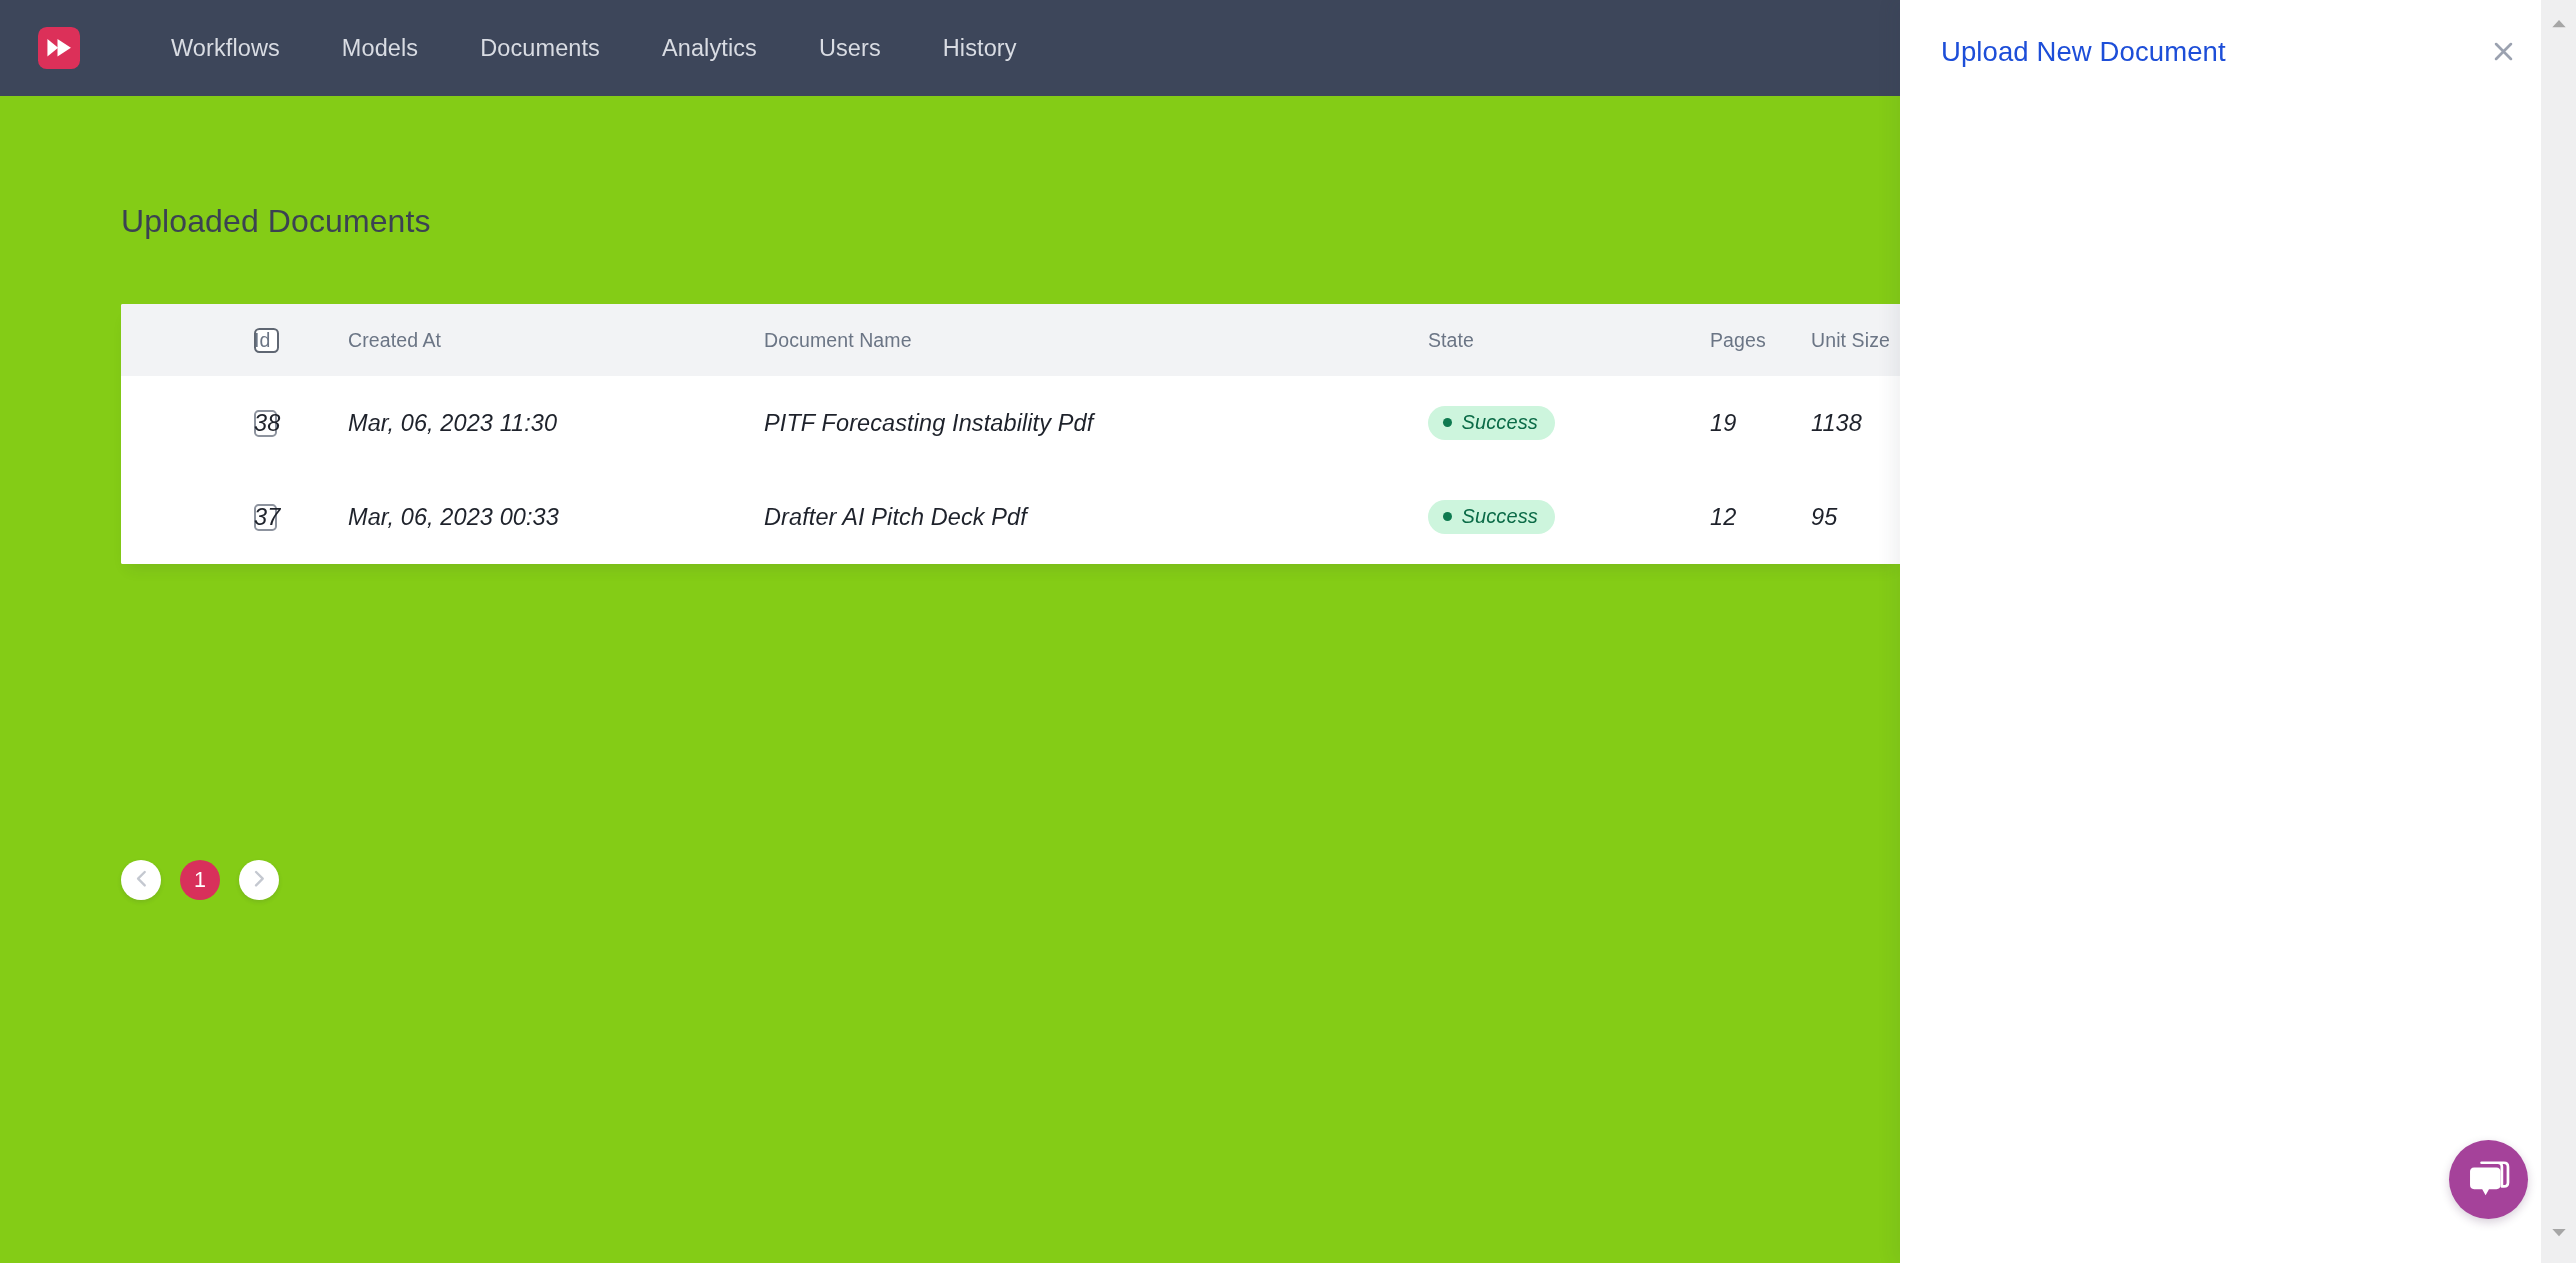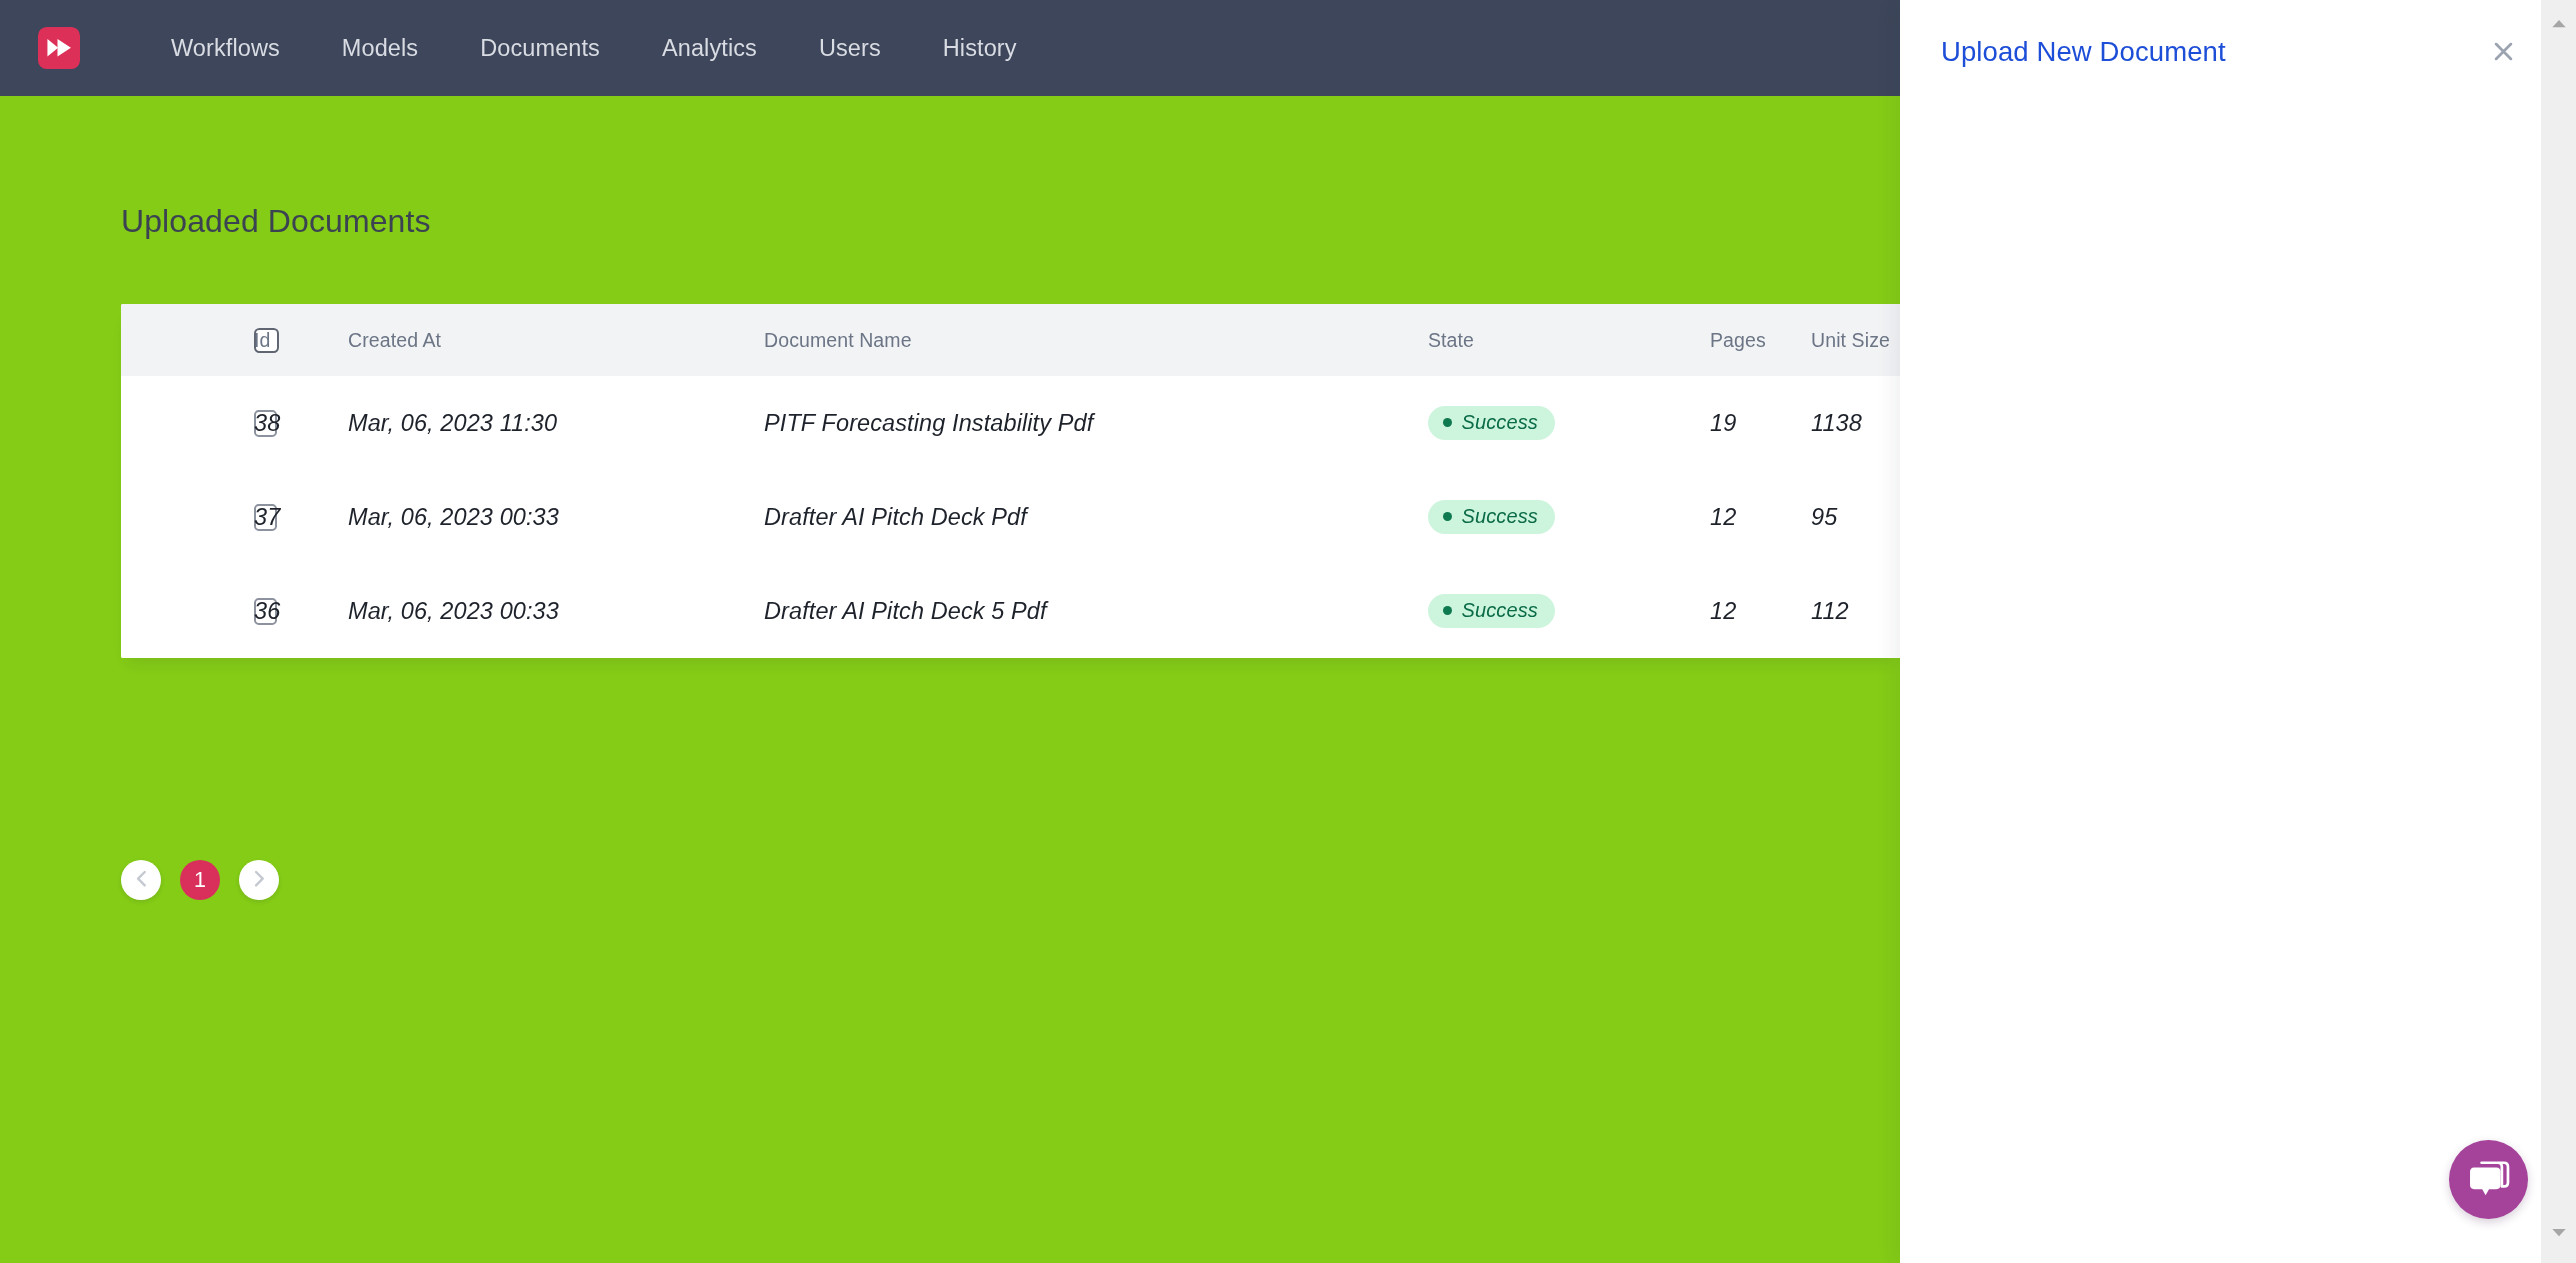--- a/index.html
+++ b/index.html
@@ -436,36 +436,20 @@
             <td class="col-state">
               <span class="badge">
                 <span class="dot"></span>
                 <span>Success</span>
               </span>
             </td>
             <td class="col-pages">12</td>
             <td class="col-unit">95</td>
           </tr>
 
-          <tr>
-            <td class="col-check">
-              <span class="cb-row"></span>
-            </td>
-            <td class="col-id">36</td>
-            <td class="col-date">Mar, 06, 2023 00:33</td>
-            <td class="col-name">Drafter AI Pitch Deck 5 Pdf</td>
-            <td class="col-state">
-              <span class="badge">
-                <span class="dot"></span>
-                <span>Success</span>
-              </span>
-            </td>
-            <td class="col-pages">12</td>
-            <td class="col-unit">112</td>
-          </tr>
 
 
         </tbody>
       </table>
     </div>
 
     <div class="pagination">
       <div class="pg-btn">
         <span>
           <svg width="14.8" height="17.4" viewBox="0 0 22 26">

